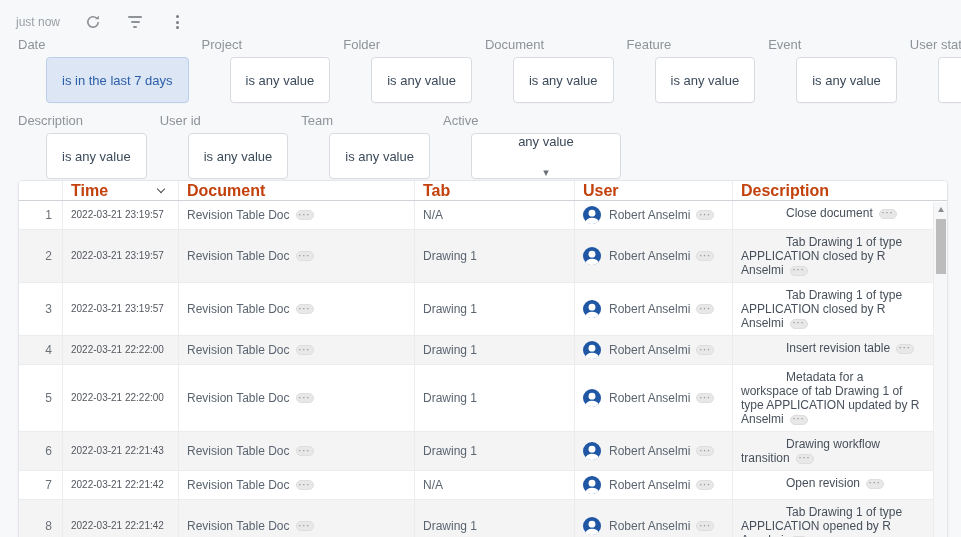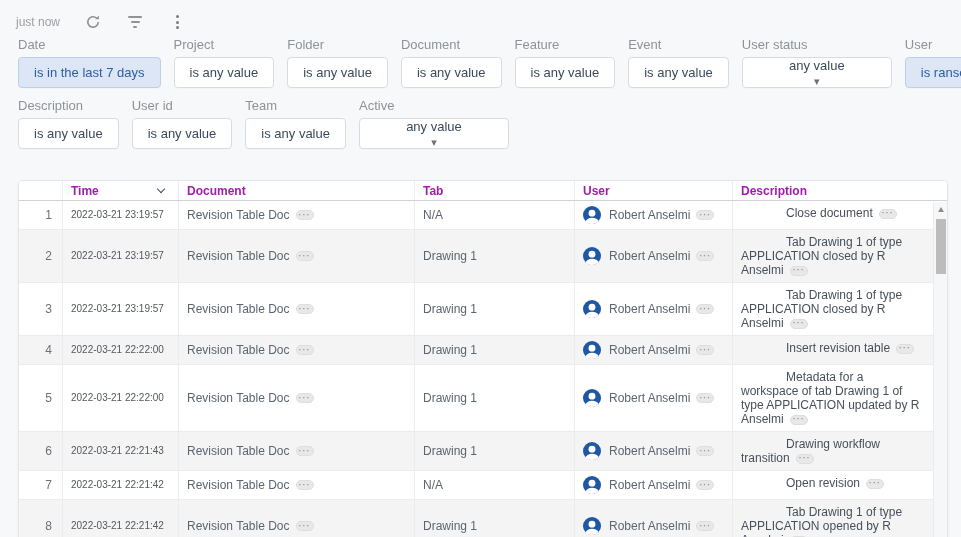--- a/index.html
+++ b/index.html
@@ -18,35 +18,35 @@
   .flines i:nth-child(1){ width:14px; } .flines i:nth-child(2){ width:9px; } .flines i:nth-child(3){ width:4px; }
   .kebab { display:flex; flex-direction:column; gap:2.5px; align-items:center; }
   .kebab i { width:3px; height:3px; border-radius:50%; background:#797d82; }
 
   
   .filters { padding:2px 0 0 18px; }
   .filter-row { display:flex; align-items:flex-end; }
   .filter-row + .filter-row { margin-top:10px; }
   .filter-group { margin-right:13px; }
   .filter-label { font-size:13px; color:#8e9399; margin-bottom:5px; }
-  .chip { height:31px; min-width:82px; padding:0 15px; border:1px solid #d8dbe0; border-radius:4px;
+  .chip { height:46px; min-width:82px; padding:0 15px; border:1px solid #d8dbe0; border-radius:4px;
           background:#fff; display:flex; align-items:center; justify-content:center;
           font-size:13px; color:#3b4a5a; cursor:pointer; white-space:nowrap;
-          box-shadow:0 1px 1px rgba(0,0,0,0.02); }
+          box-shadow:0 1px 1px rgba(0,0,0,0.02);margin-left:28px; }
   .chip.dropdown { width:150px; justify-content:space-between; padding:0 28px;flex-direction:column; }
   .chip.active { background:#dce6f4; border-color:#bccfe9; color:#2b5ea8; }
   .chip .caret { font-size:11px; color:#6b7177; line-height:1; }
 
   
   .table-card { position:absolute; left:18px; right:13px; top:180px; bottom:-4px;
                 background:#fff; border:1px solid #e4e6e9; border-radius:4px 4px 0 0;
                 box-shadow:0 1px 3px rgba(0,0,0,0.05); overflow:hidden; }
   .thead { display:grid; grid-template-columns:44px 116px 236px 160px 158px 1fr;
            height:20px; align-items:center; border-bottom:1px solid #cfd2d6;
-           font-size:12px; font-weight:bold; color:#a21caf; background:#fff; }
+           font-size:16px; font-weight:bold; color:#c2410c; background:#fff; }
   .th { padding:0 8px; height:100%; display:flex; align-items:center; border-right:1px solid #ededed; }
   .th:last-child { border-right:none; }
   .sort-chevron { width:6px; height:6px; border-right:1.6px solid #4a4a4a; border-bottom:1.6px solid #4a4a4a;
                   transform:rotate(45deg); margin-left:auto; margin-right:6px; margin-top:-3px; }
 
   .tbody { position:relative; }
   .tr { display:grid; grid-template-columns:44px 116px 236px 160px 158px 1fr;
         border-bottom:1px solid #ebecee; background:#fff; }
   .tr.alt { background:#f4f4f5; }
   .td { padding:5px 8px; font-size:12px; line-height:14px; color:#5b6570;

